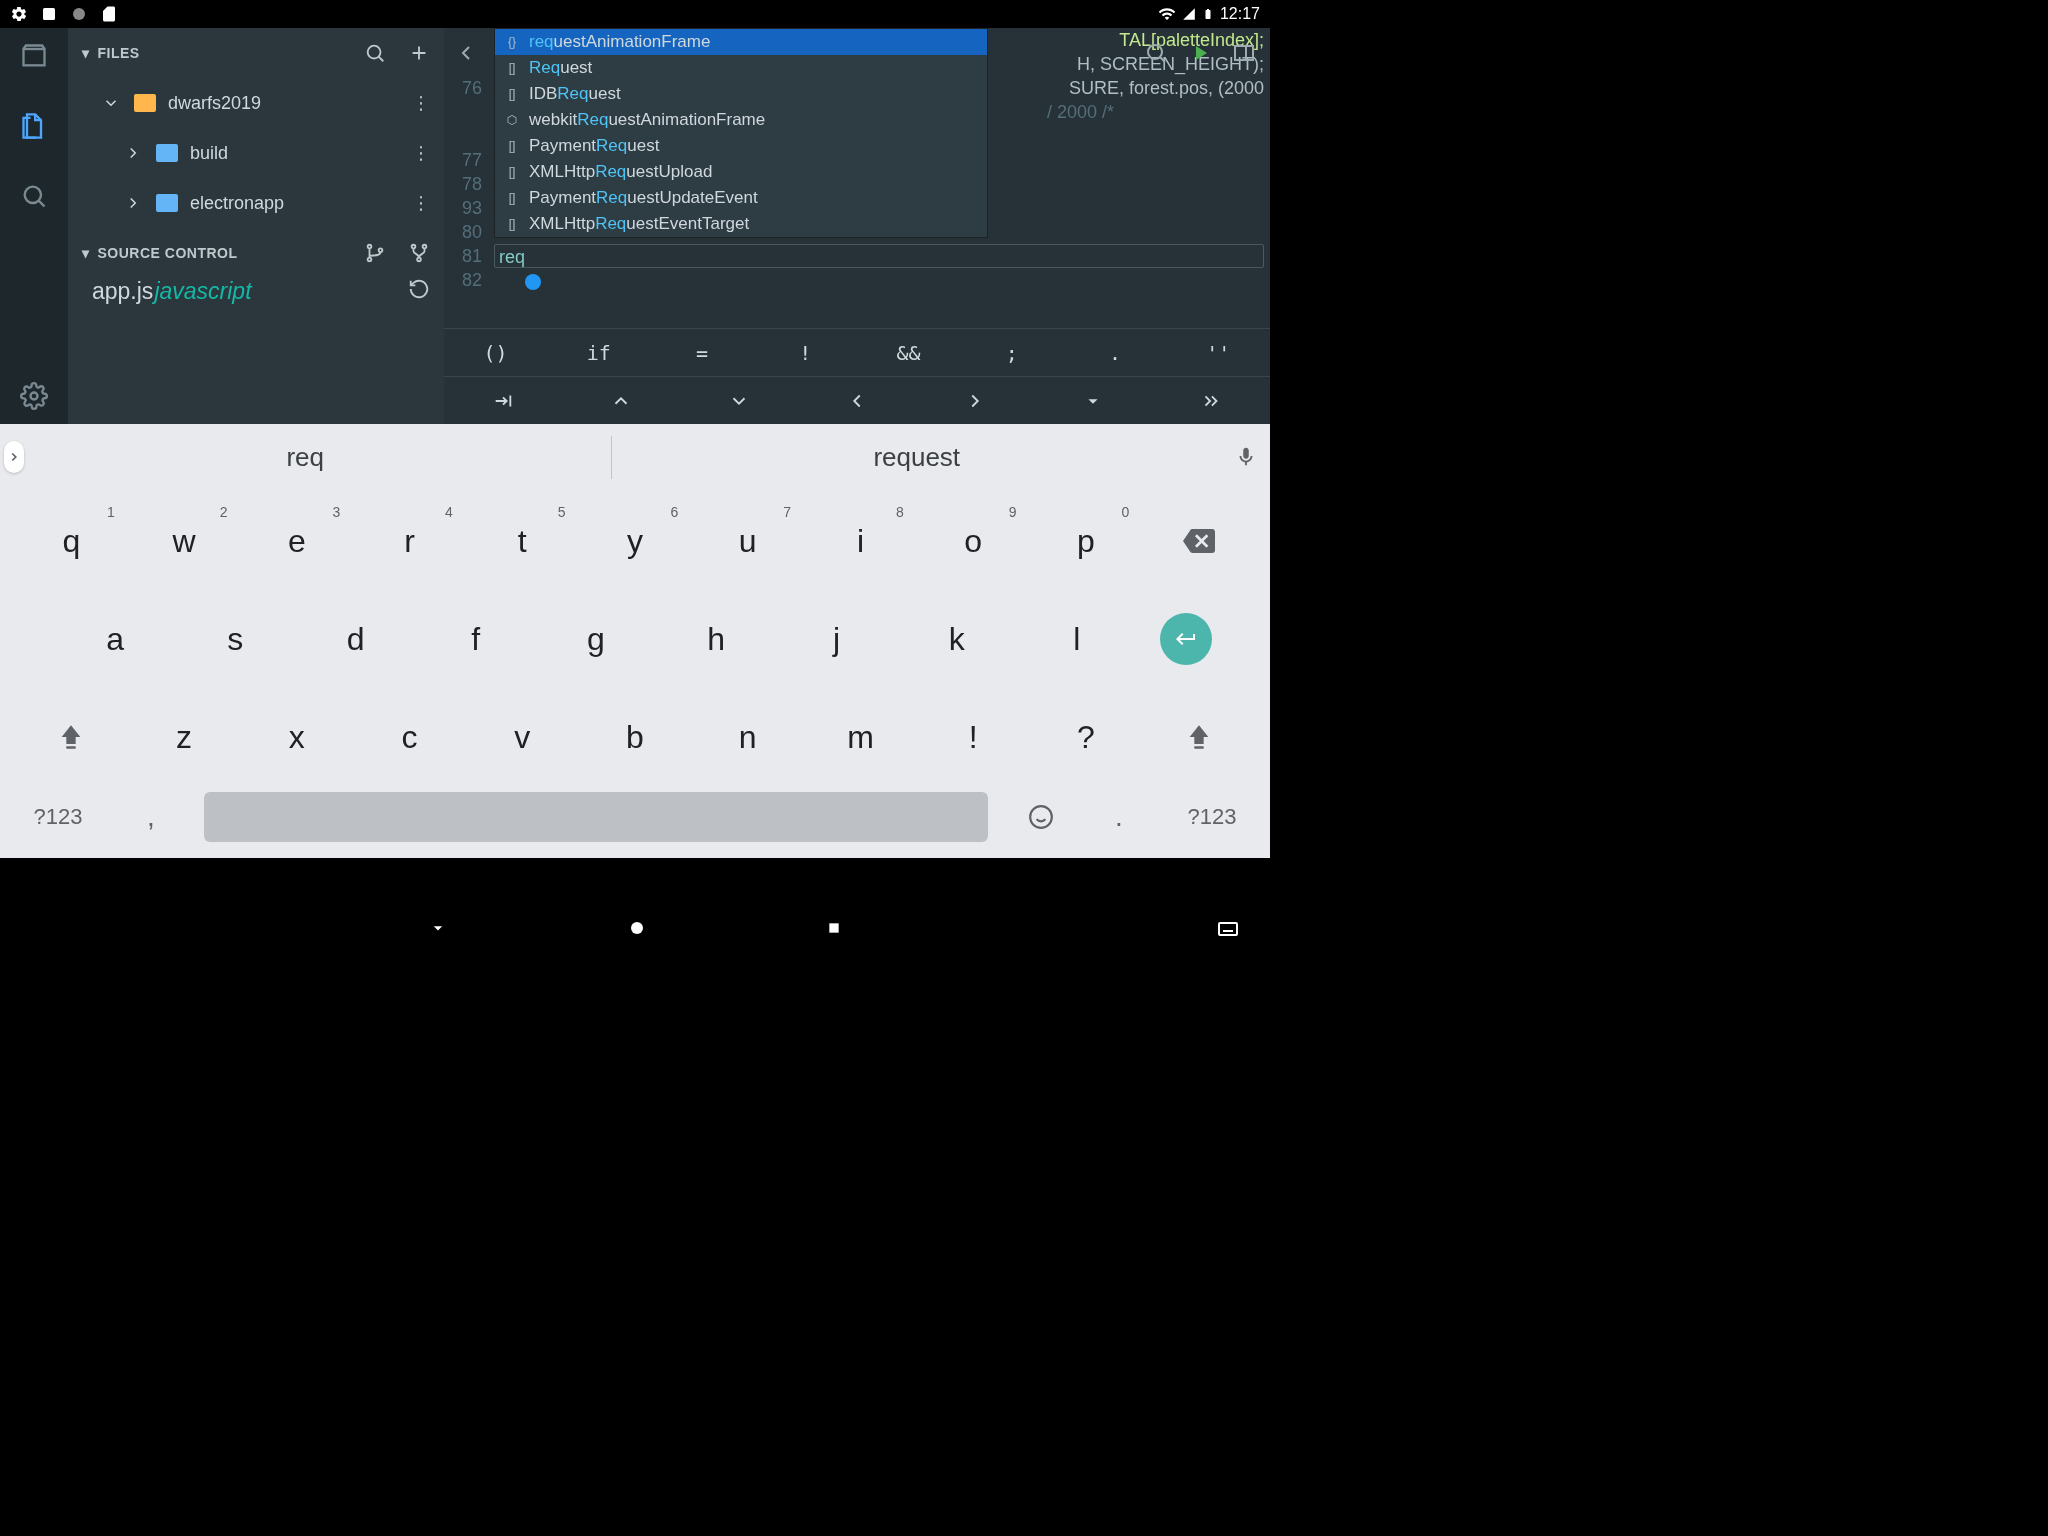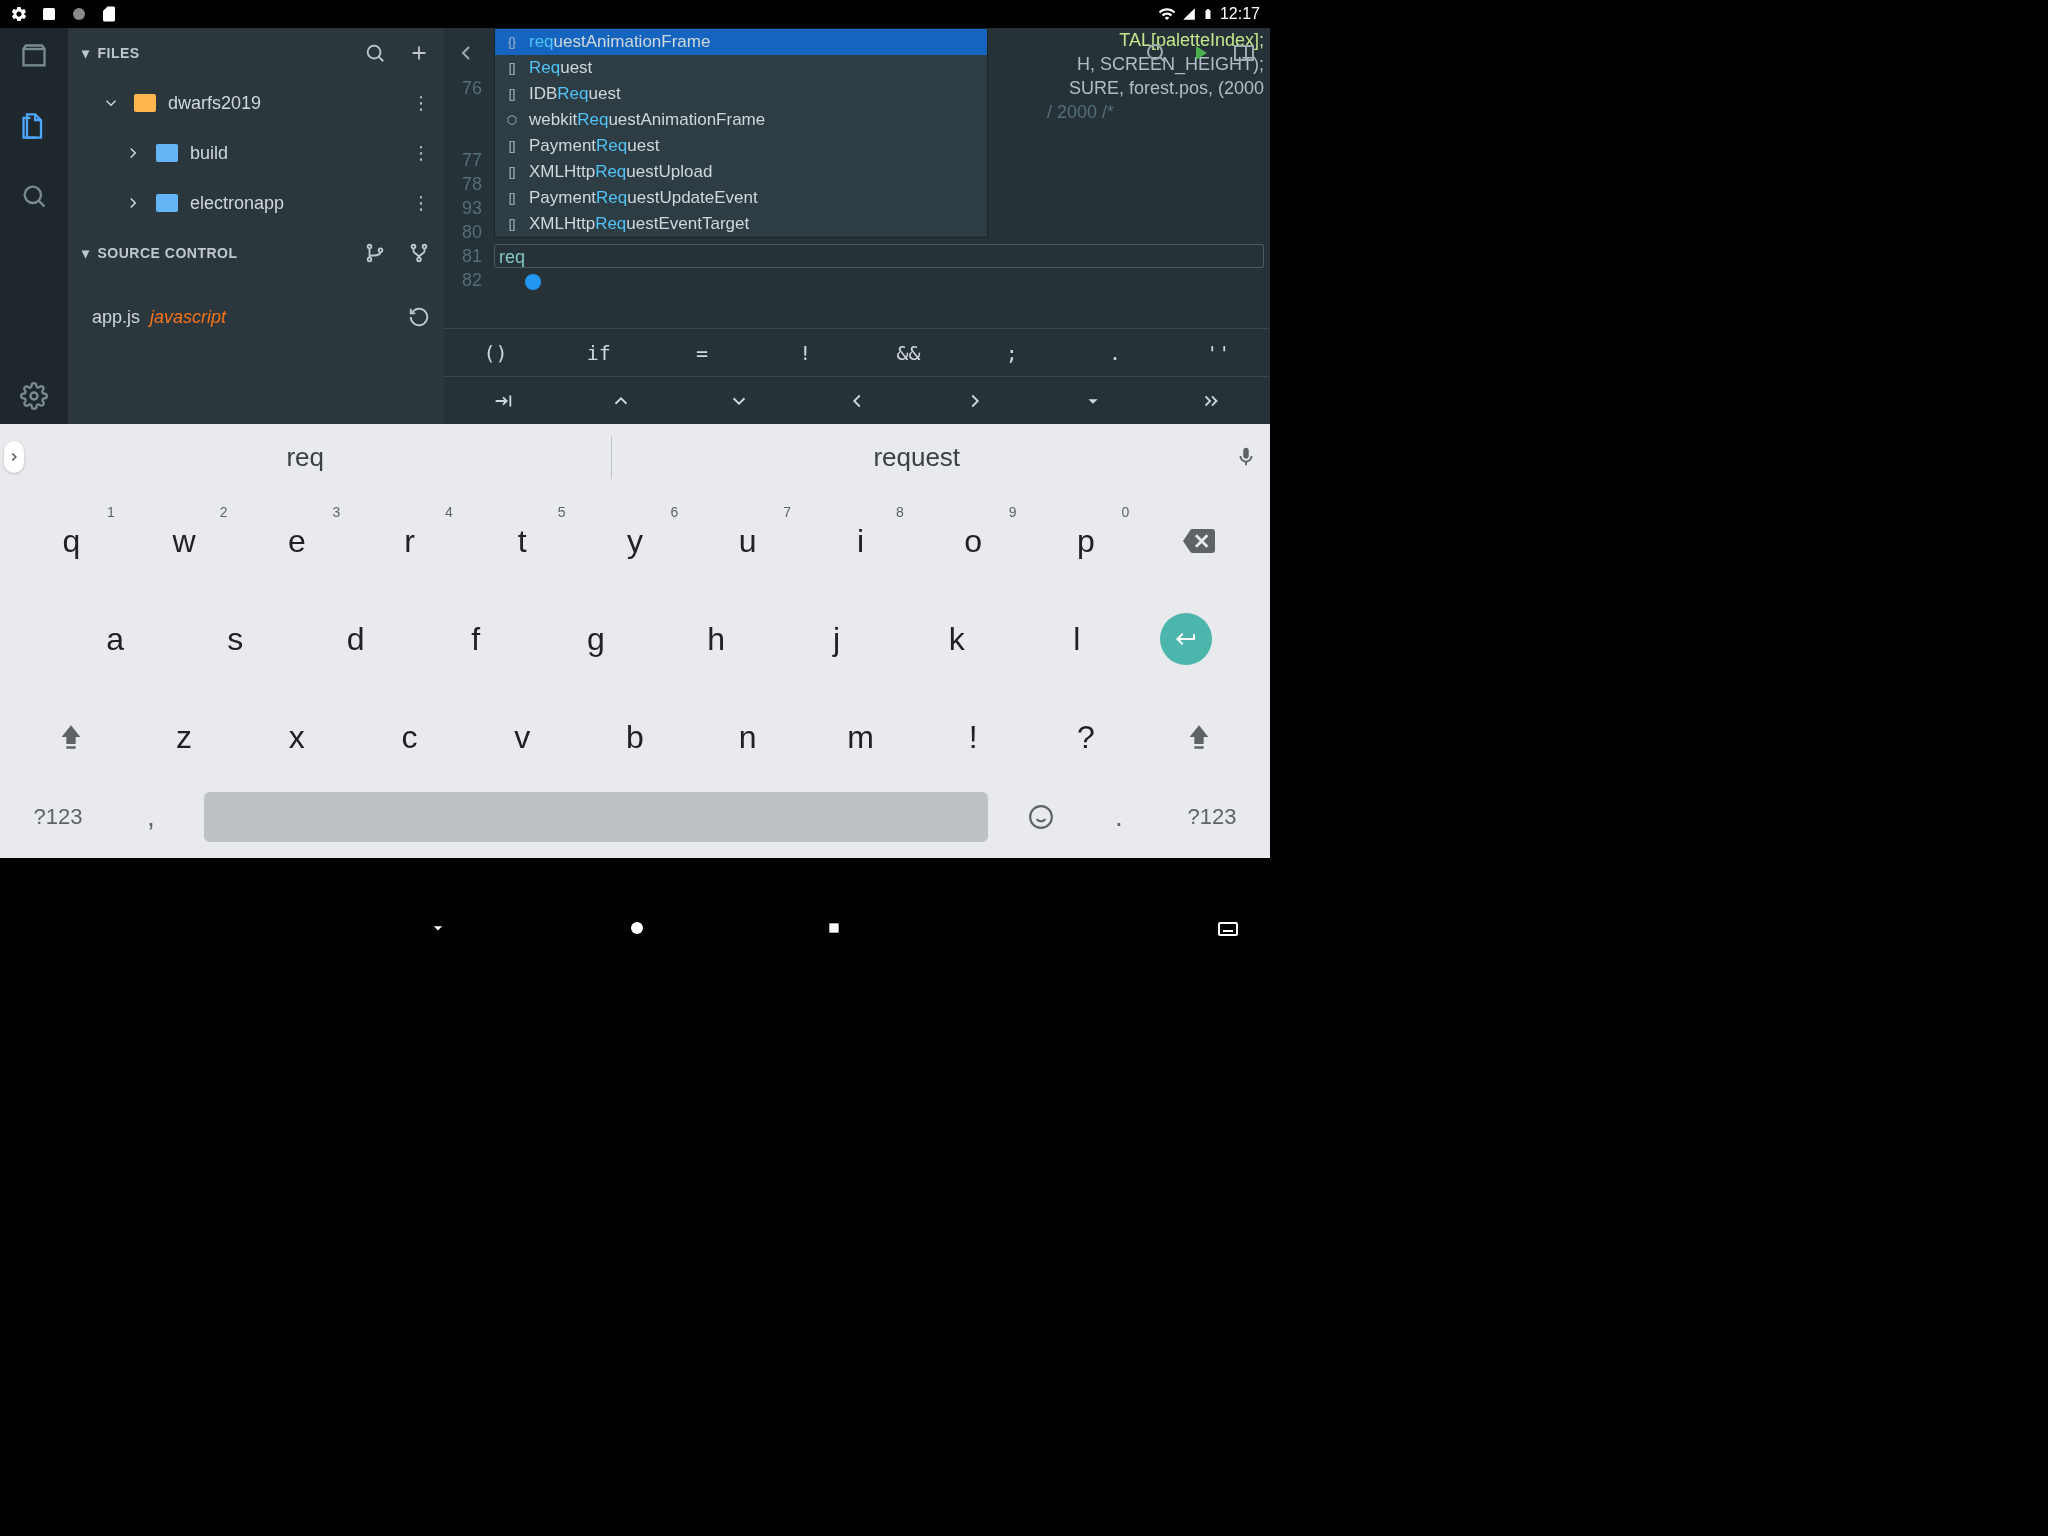--- a/index.html
+++ b/index.html
@@ -29,22 +29,22 @@
 .panel-icon { width: 22px; height: 22px; color: #bfc9cd; }
 
 .tree-row { height: 50px; display: flex; align-items: center; padding: 0 14px; color: #cfd8dc; font-size: 18px; }
 .tree-row.root { padding-left: 34px; }
 .tree-row.child { padding-left: 56px; }
 .tree-chevron { width: 18px; height: 18px; margin-right: 14px; color: #cfd8dc; }
 .tree-folder { width: 22px; height: 18px; background: #ffb74d; border-radius: 2px; margin-right: 12px; }
 .tree-folder.blue { background: #64b5f6; }
 .tree-more { margin-left: auto; color: #bfc9cd; }
 
-.file-row { height: 50px; display: flex; align-items: flex-end; padding: 0 14px 0 24px; color: #cfd8dc; font-size: 18px; }
-.file-row .lang { color: #f97316; font-style: italic; margin-left: 10px; }
+.file-row { height: 50px; display: flex; align-items: flex-start; padding: 0 14px 0 24px; color: #cfd8dc; font-size: 23px; }
+.file-row .lang { color: #14b8a6; font-style: italic; margin-left: 1px; }
 .file-row .revert { margin-left: auto; }
 
 
 .editor { flex: 1; position: relative; background: #263238; display: flex; flex-direction: column; }
 .editor-top { height: 50px; display: flex; align-items: center; padding: 0 14px; gap: 16px; }
 .editor-top .left { display: flex; gap: 8px; }
 .editor-top .right { margin-left: auto; display: flex; gap: 20px; align-items: center; }
 .top-icon { width: 24px; height: 24px; color: #9eacb1; }
 .play-icon { color: #4caf50; }
 

